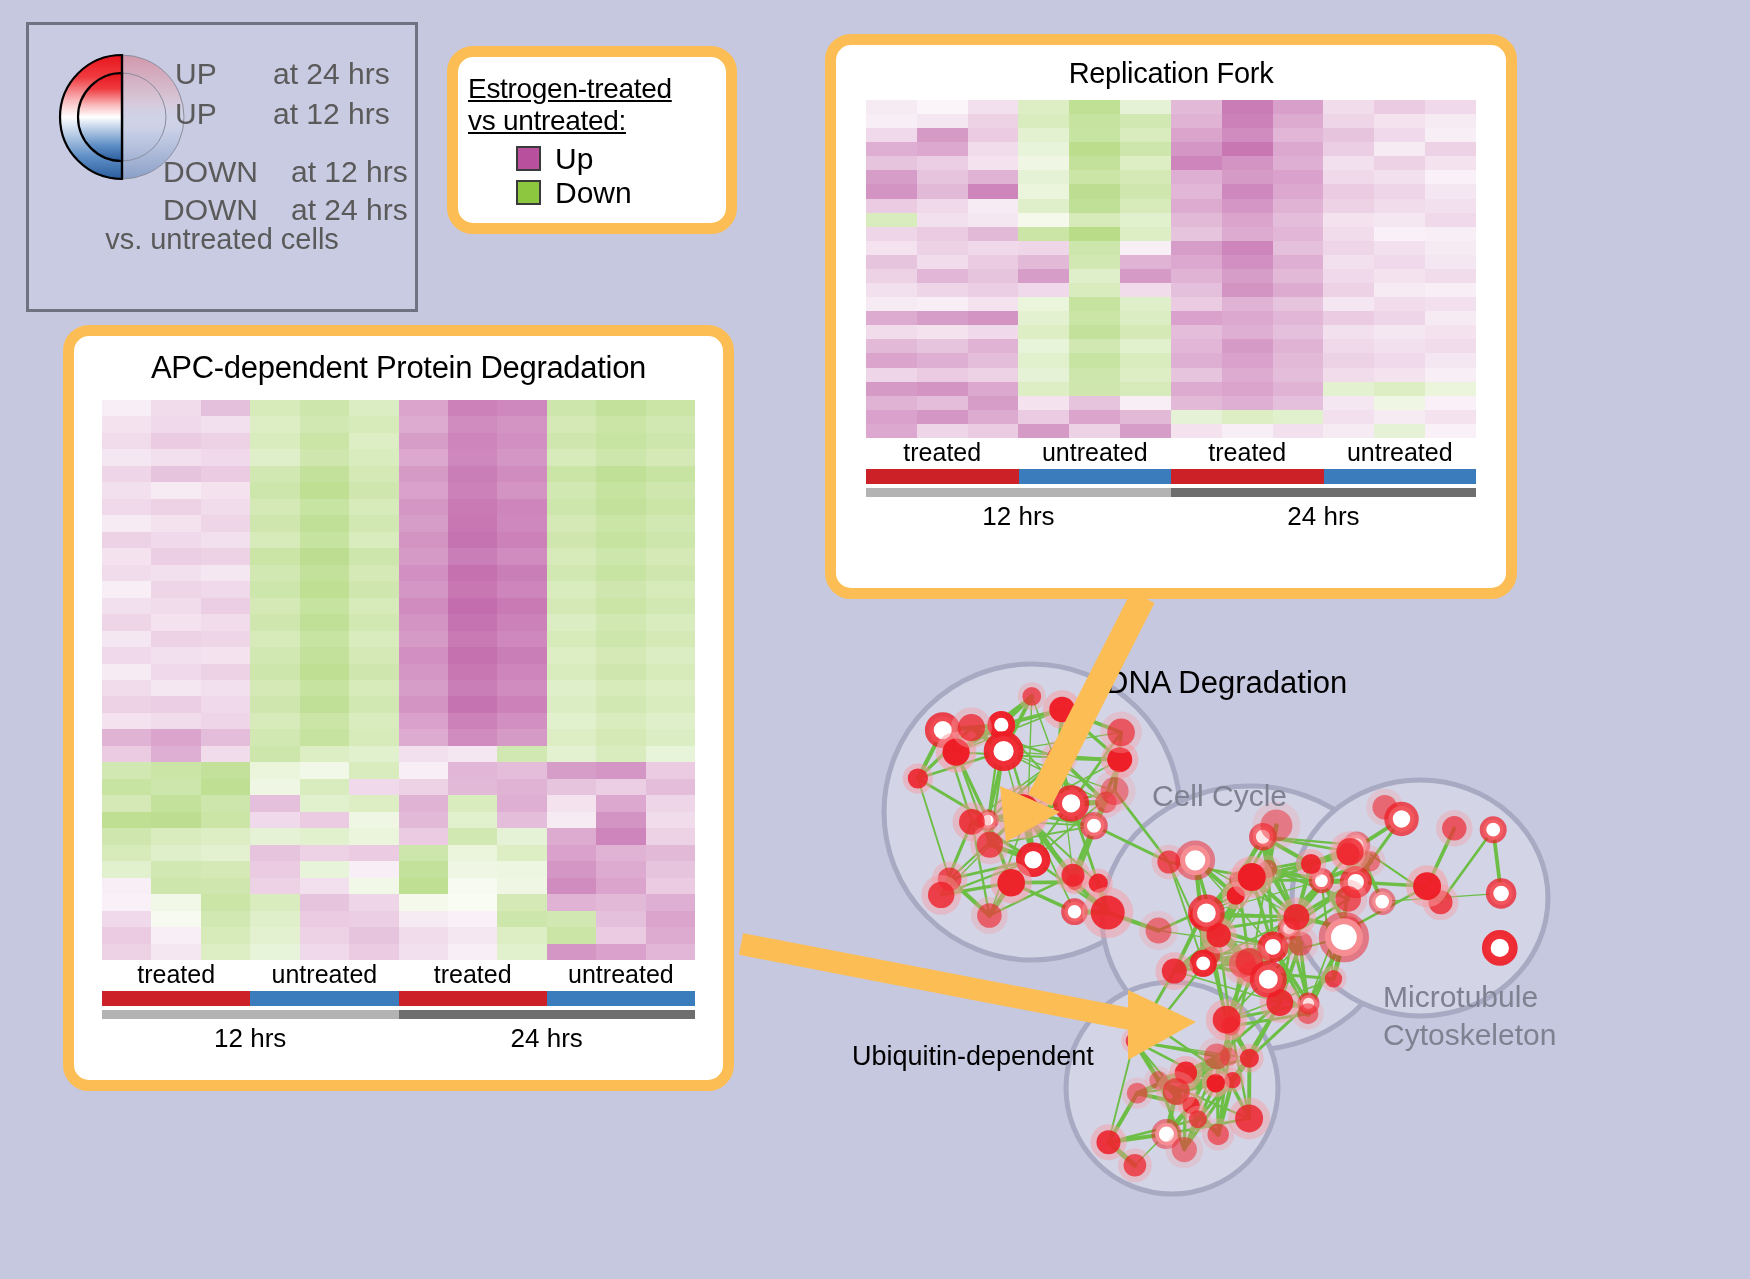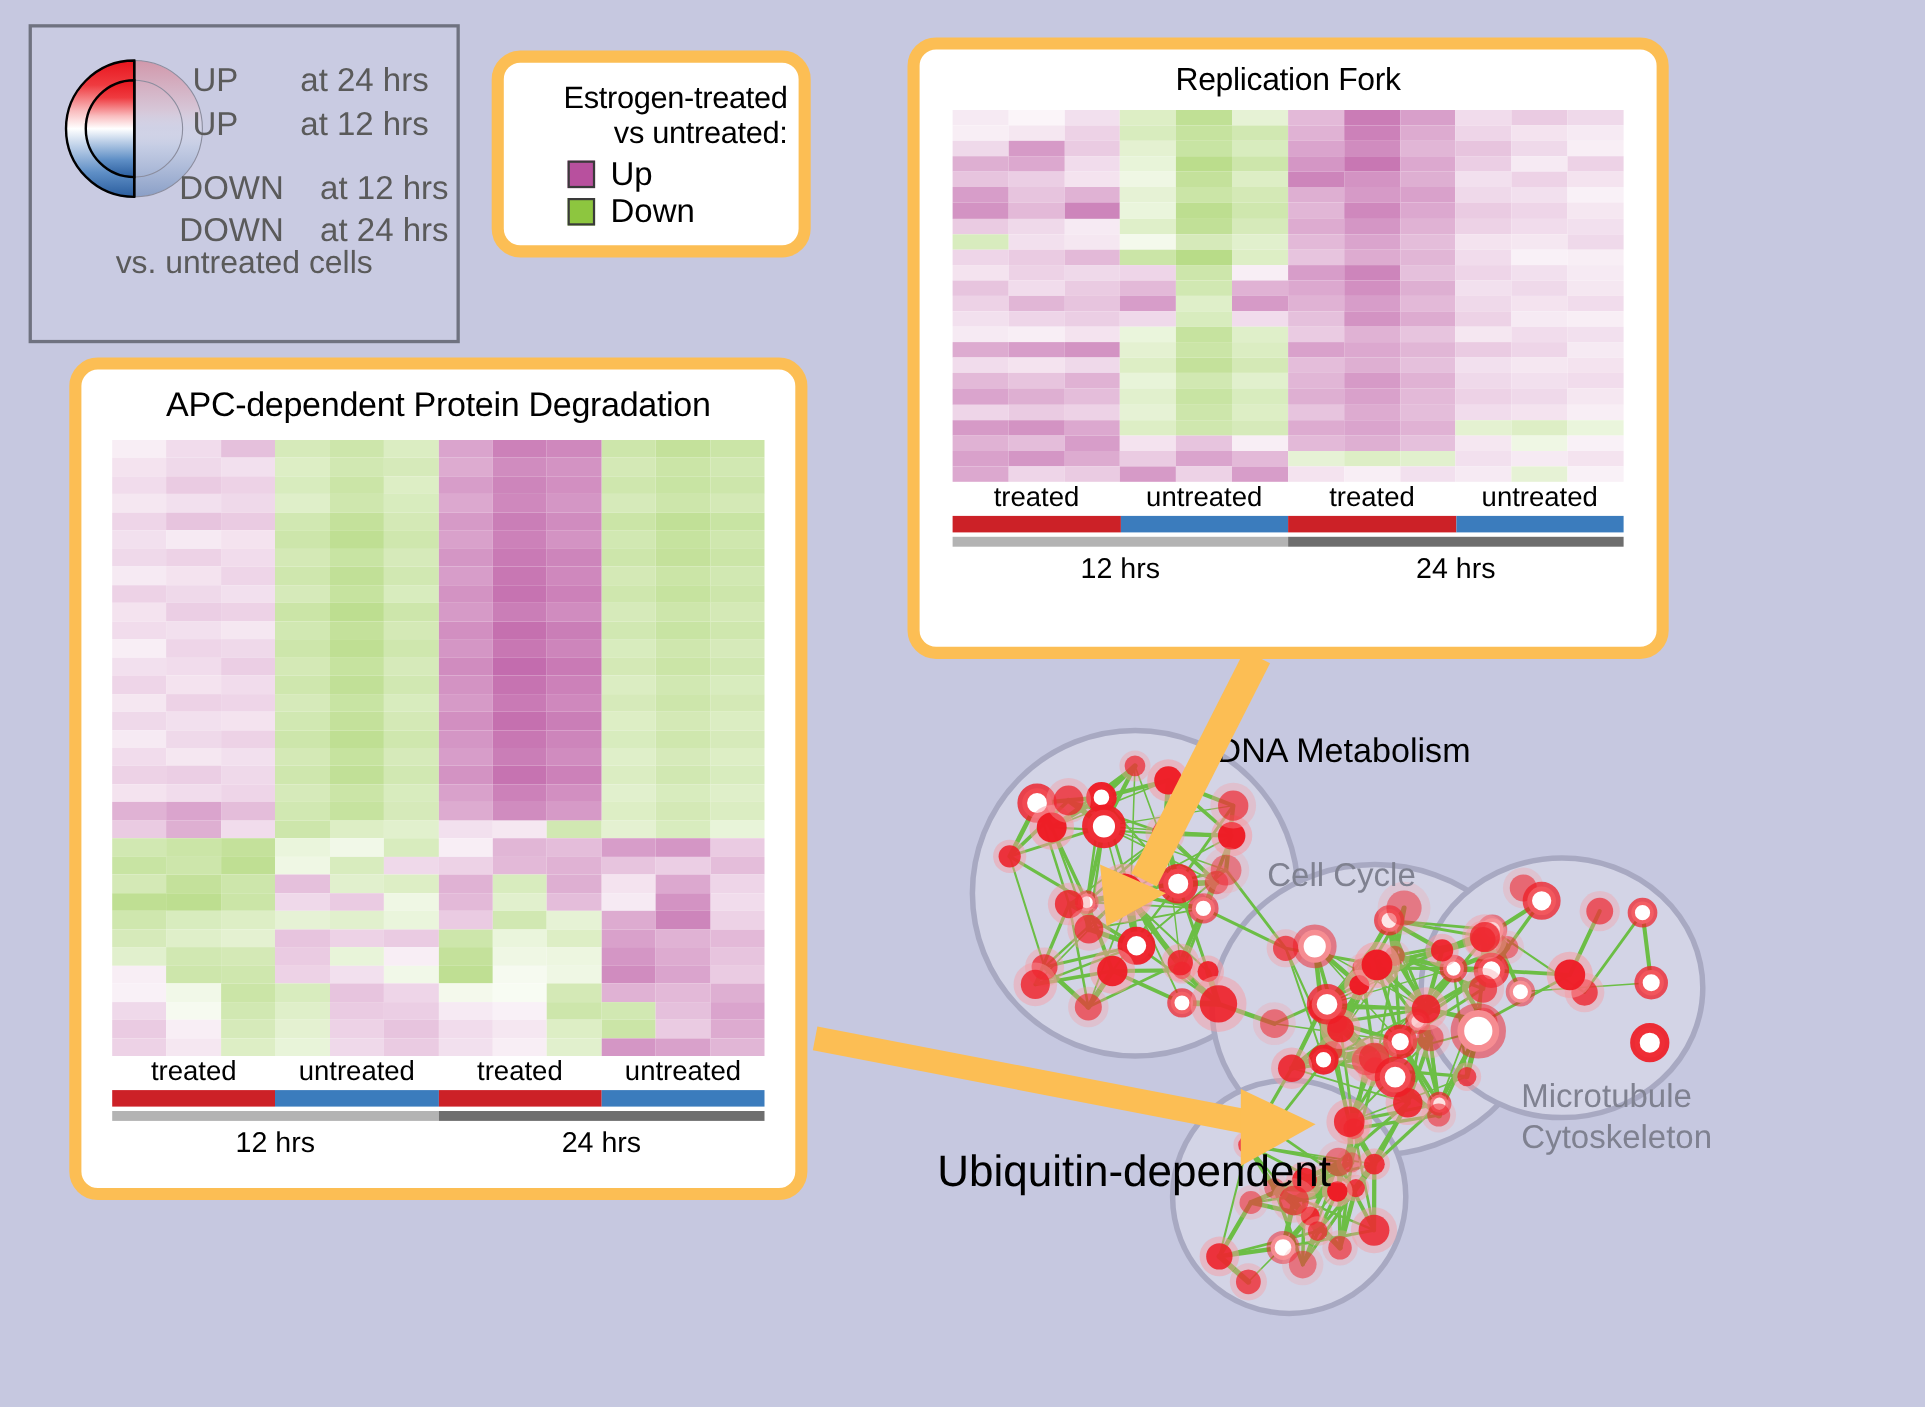--- a/index.html
+++ b/index.html
@@ -24,22 +24,23 @@
     position:absolute;left:0;right:0;top:196px;text-align:center;
     color:#5a5a5a;font-size:29px;line-height:1.28;
   }
 
   
   .panel{
     background:#ffffff;border:11px solid #fcbe54;border-radius:26px;box-sizing:border-box;
   }
   #key-panel{left:447px;top:46px;width:290px;height:188px;}
   #key-panel .key-title{
-    text-align:right;font-size:28px;color:#000;line-height:1.16;margin:16px 10px 4px 10px;
+    text-align:left;font-size:28px;color:#000;line-height:1.16;margin:16px 10px 4px 10px;
     letter-spacing:-0.3px;
+    text-decoration:underline;
   }
   #key-panel .key-rows{margin-top:4px;padding-left:58px;}
   #key-panel .key-row{display:flex;align-items:center;gap:14px;height:34px;}
   #key-panel .swatch{width:25px;height:25px;border:2px solid #3a3a3a;box-sizing:border-box;}
   #key-panel .key-row span.txt{font-size:30px;color:#000;}
 
   #replication-panel{left:825px;top:34px;width:692px;height:565px;}
   #apc-panel{left:63px;top:325px;width:671px;height:766px;}
 
   .panel-title{
@@ -58,21 +59,21 @@
   .bar-row{display:flex;height:15px;margin-top:2px;}
   .bar-row.thin{height:9px;margin-top:4px;}
   .hrs-row{display:flex;margin-top:4px;}
   .hrs-cell{text-align:center;font-size:26px;color:#000;}
 
   
   .net-label{position:absolute;white-space:nowrap;}
   #label-dna{left:1106px;top:665px;font-size:31px;color:#000;}
   #label-cellcycle{left:1152px;top:779px;font-size:30px;color:#7f8190;}
   #label-microtubule{left:1383px;top:978px;font-size:30px;color:#7f8190;line-height:1.25;}
-  #label-ubiquitin{left:852px;top:1040px;font-size:40px;color:#000;line-height:1.25;}
+  #label-ubiquitin{left:852px;top:1040px;font-size:27px;color:#000;line-height:1.25;}
 </style>
 </head>
 <body>
 
 <div class="abs" id="gradient-legend">
   <div class="donut-wrap">
     <svg width="130" height="140" viewBox="0 0 130 140">
       <defs>
         <linearGradient id="rbgrad" x1="0" y1="0" x2="0" y2="1">
           <stop offset="0%" stop-color="#e8151d"></stop>
@@ -611,21 +612,21 @@
       <circle cx="476.4" cy="205.5" r="24.0" fill="#f79aa0" fill-opacity="0.25"></circle>
       <circle cx="476.4" cy="205.5" r="16.0" fill="#ee1c25" fill-opacity="0.46"></circle>
       <circle cx="307.7" cy="292.6" r="25.5" fill="#f79aa0" fill-opacity="0.48"></circle>
       <circle cx="307.7" cy="292.6" r="17.0" fill="#ee1c25" fill-opacity="0.88"></circle>
       <circle cx="222.1" cy="192.2" r="27.0" fill="#f79aa0" fill-opacity="0.52"></circle>
       <circle cx="222.1" cy="192.2" r="18.0" fill="#ee1c25" fill-opacity="0.95"></circle>
       <circle cx="543.9" cy="317.2" r="19.0" fill="#ffffff" stroke="#ee1c25" stroke-width="12.3" stroke-opacity="0.50"></circle>
     </g>
 </svg>
 
-<div class="net-label" id="label-dna">DNA Metabolism</div>
+<div class="net-label" id="label-dna">DNA Degradation</div>
 <div class="net-label" id="label-cellcycle">Cell Cycle</div>
 <div class="net-label" id="label-microtubule">
   <div>Microtubule</div>
   <div>Cytoskeleton</div>
 </div>
 <div class="net-label" id="label-ubiquitin">
   <div>Ubiquitin-dependent</div>
 </div>
 
 <svg class="abs" id="arrows-svg" style="left:0;top:0;pointer-events:none;" width="1750" height="1279" viewBox="0 0 1750 1279">

